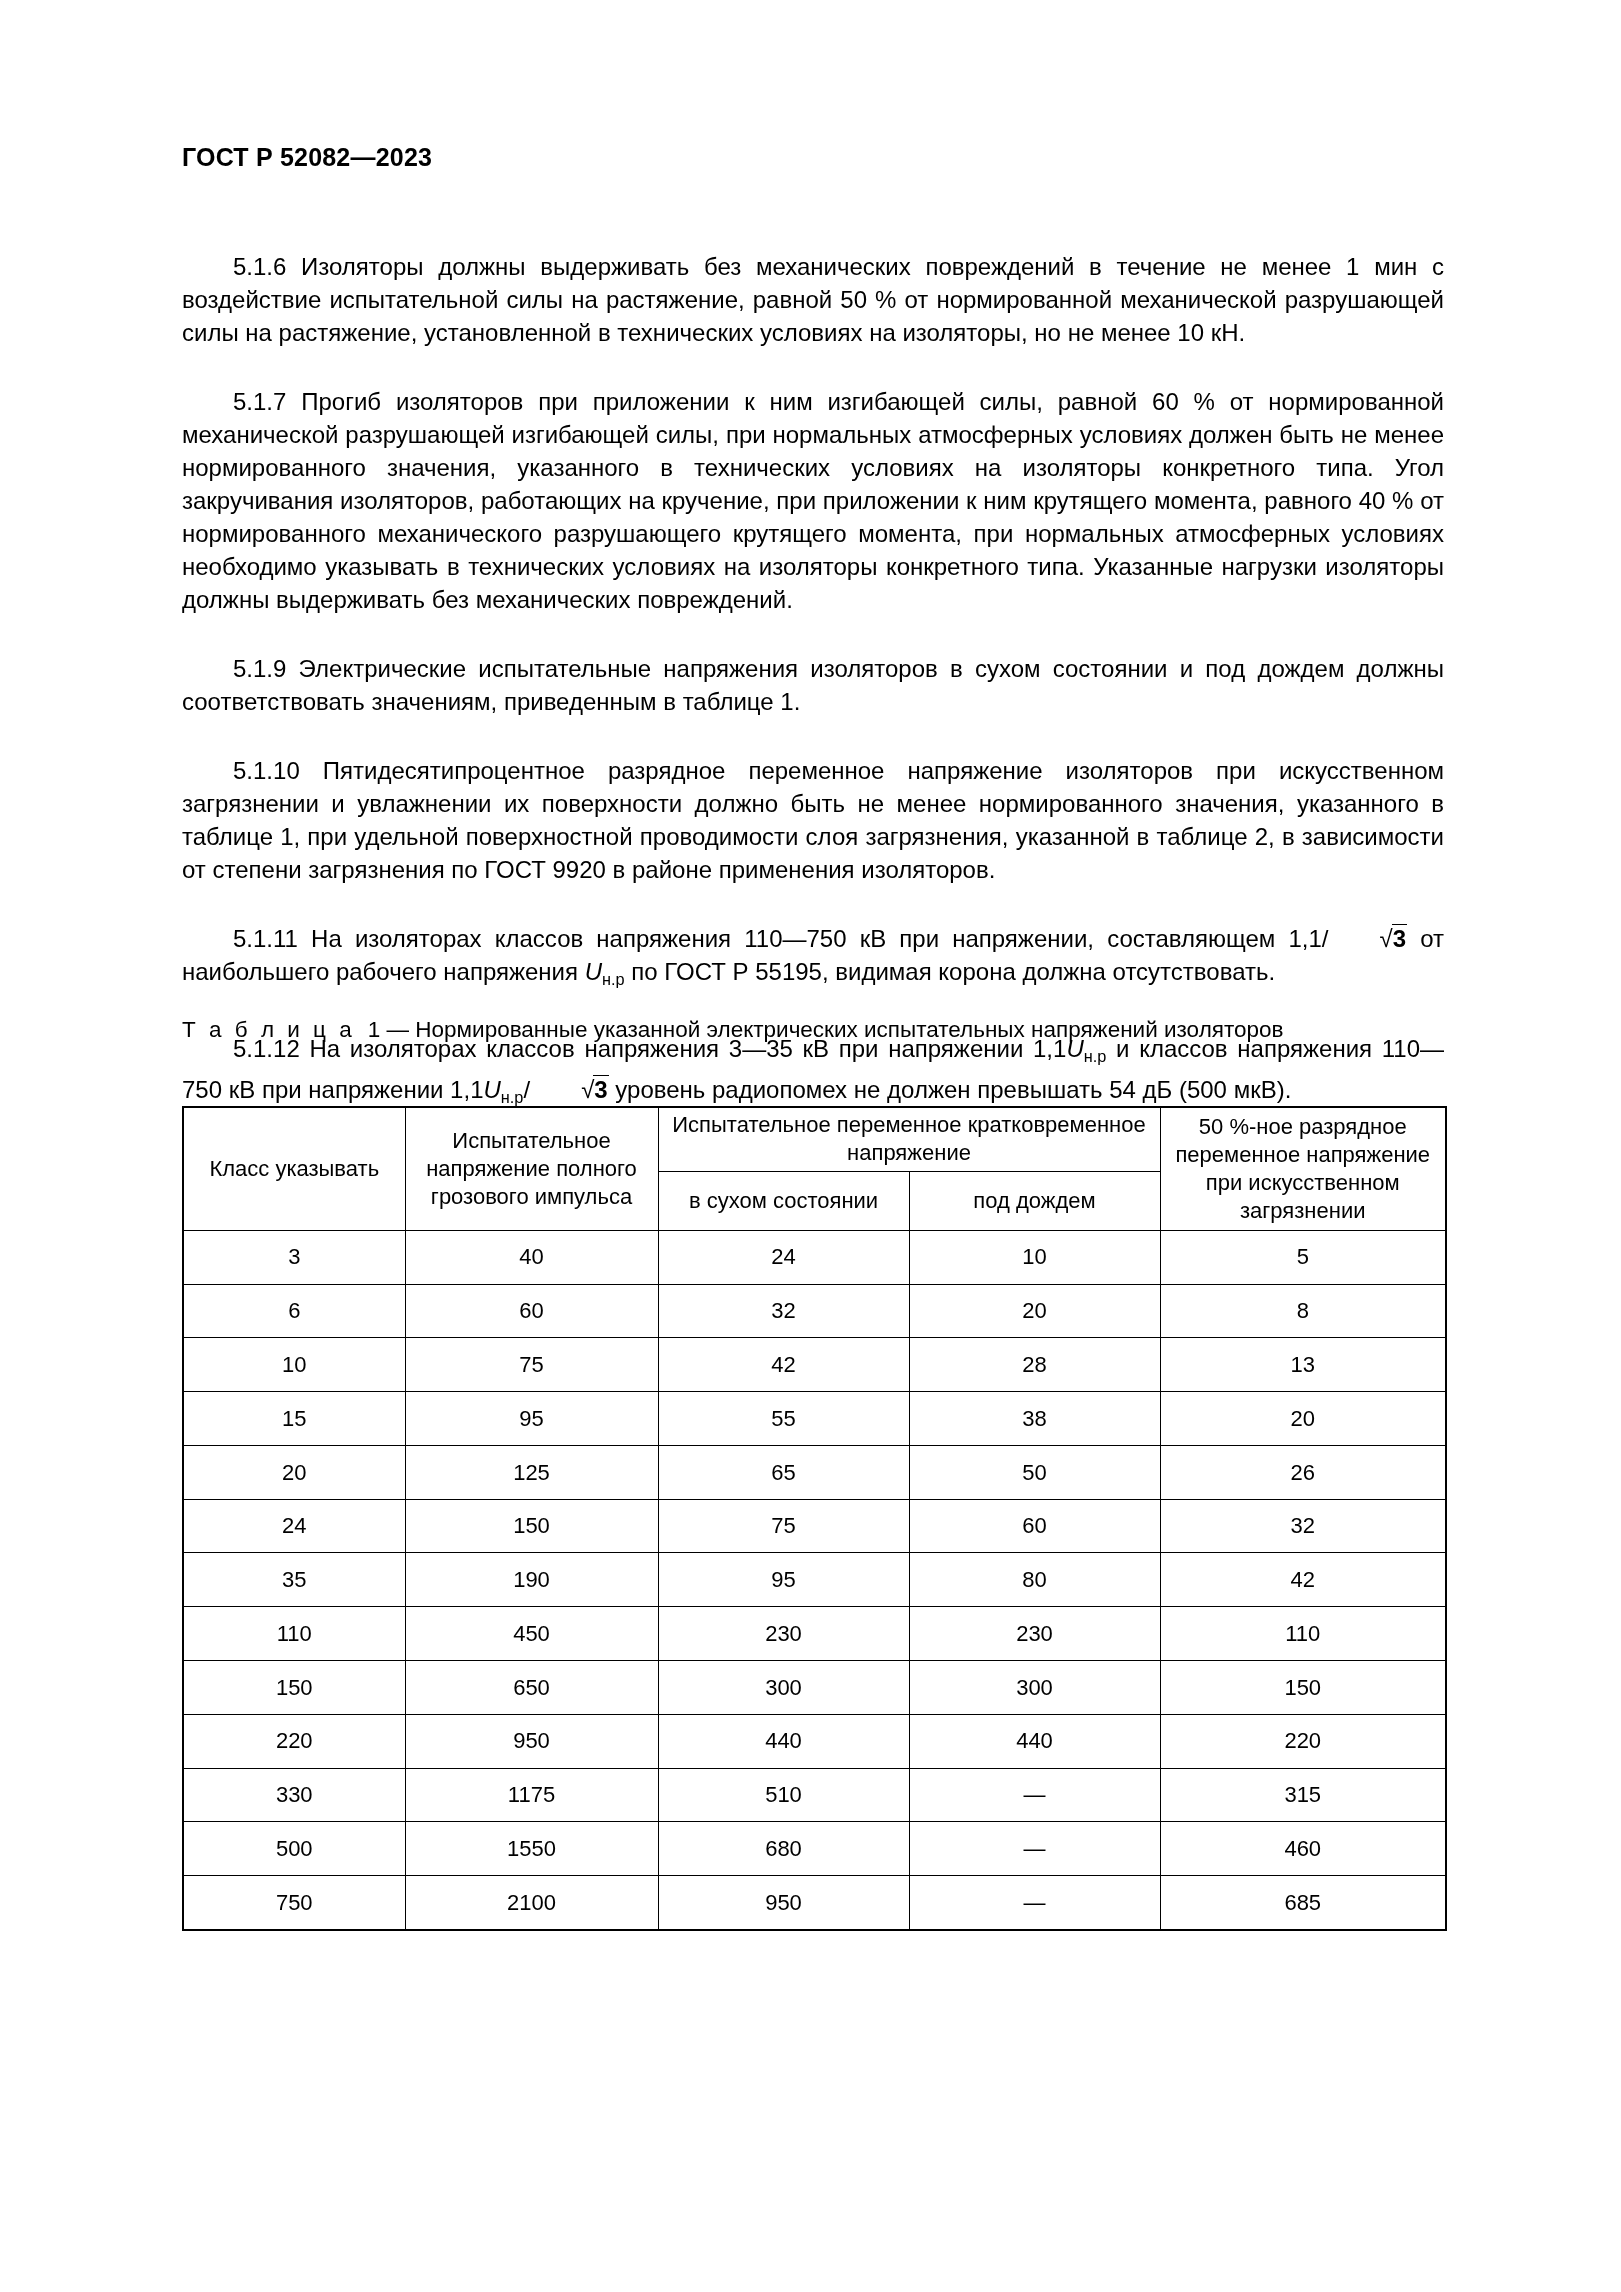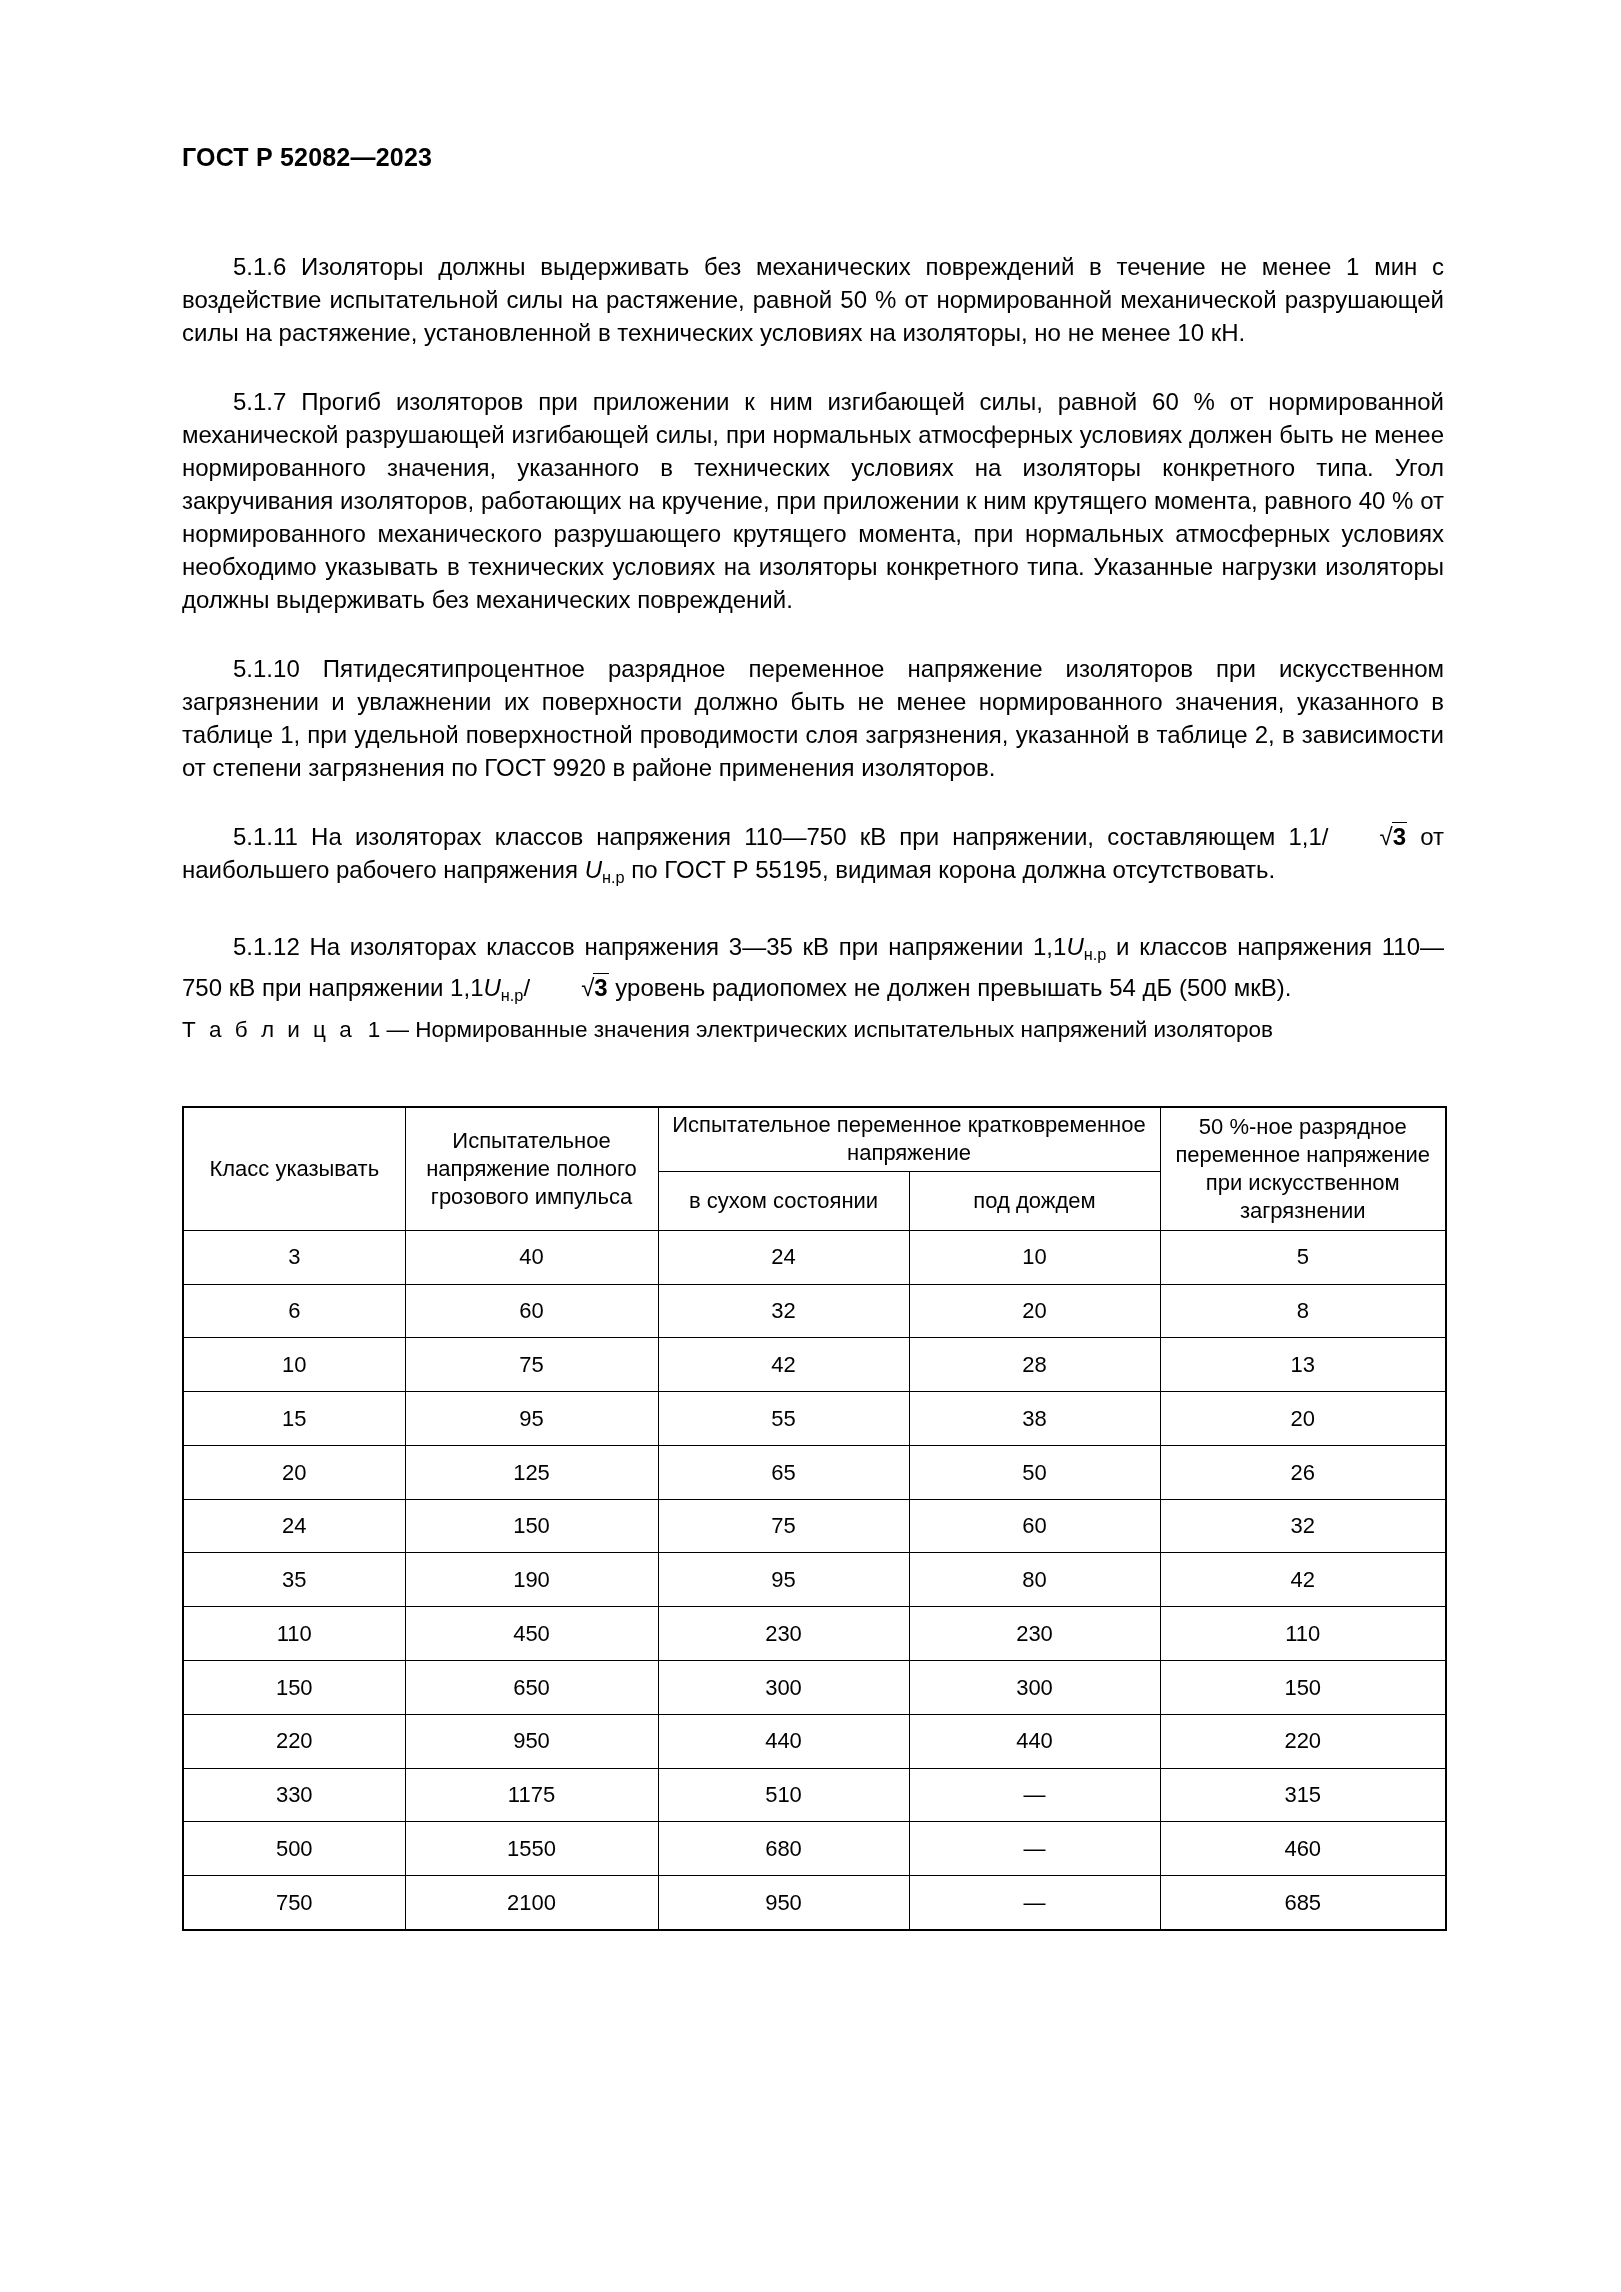--- a/index.html
+++ b/index.html
@@ -149,28 +149,29 @@
 </head>
 <body>
 
 <div class="page">
 
   <div class="running-head">ГОСТ Р 52082—2023</div>
 
   <div class="body-block">
     <p class="ind">5.1.6 Изоляторы должны выдерживать без механических повреждений в течение не менее 1 мин с воздействие испытательной силы на растяжение, равной 50 % от нормированной механической разрушающей силы на растяжение, установленной в технических условиях на изоляторы, но не менее 10 кН.</p>
     <p class="ind">5.1.7 Прогиб изоляторов при приложении к ним изгибающей силы, равной 60 % от нормированной механической разрушающей изгибающей силы, при нормальных атмосферных условиях должен быть не менее нормированного значения, указанного в технических условиях на изоляторы конкретного типа. Угол закручивания изоляторов, работающих на кручение, при приложении к ним крутящего момента, равного 40 % от нормированного механического разрушающего крутящего момента, при нормальных атмосферных условиях необходимо указывать в технических условиях на изоляторы конкретного типа. Указанные нагрузки изоляторы должны выдерживать без механических повреждений.</p>
+    <p class="ind">5.1.9 Электрические испытательные напряжения изоляторов в сухом состоянии и под дождем должны соответствовать значениям, приведенным в таблице 1.</p>
     <p class="ind">5.1.10 Пятидесятипроцентное разрядное переменное напряжение изоляторов при искусственном загрязнении и увлажнении их поверхности должно быть не менее нормированного значения, указанного в таблице 1, при удельной поверхностной проводимости слоя загрязнения, указанной в таблице 2, в зависимости от степени загрязнения по ГОСТ 9920 в районе применения изоляторов.</p>
 
     <p class="ind"><span>5.1.11 На изоляторах классов напряжения 110—750 кВ при напряжении, составляющем 1,1/</span><span class="sqrt">√<span class="radicand">3</span></span><span> от наибольшего рабочего напряжения </span><span class="var nowrap"><span>U</span><span class="sub">н.р</span></span><span> по ГОСТ Р 55195, видимая корона должна отсутствовать.</span></p>
 
     <p class="ind"><span>5.1.12 На изоляторах классов напряжения 3—35 кВ при напряжении 1,1</span><span class="var nowrap"><span>U</span><span class="sub">н.р</span></span><span> и классов напряжения 110—750 кВ при напряжении 1,1</span><span class="var nowrap"><span>U</span><span class="sub">н.р</span></span><span>/</span><span class="sqrt">√<span class="radicand">3</span></span><span> уровень радиопомех не должен превышать 54 дБ (500 мкВ).</span></p>
   </div>
 
-  <div class="table-caption"><span class="caption-spaced">Т а б л и ц а</span><span>&nbsp;&nbsp;<span>1</span>&nbsp;<span>—</span>&nbsp;<span>Нормированные значения электрических испытательных напряжений изоляторов</span></span></div>
+  <div class="table-caption"><span class="caption-spaced">Т а б л и ц а</span><span>&nbsp;&nbsp;<span>1</span>&nbsp;<span>—</span>&nbsp;<span>Нормированные указанной электрических испытательных напряжений изоляторов</span></span></div>
 
 
   <div class="tbl-wrap">
     <table class="t1">
       <colgroup>
         <col class="col1">
           <col class="col2">
           <col class="col3">
           <col class="col4">
           <col class="col5">

